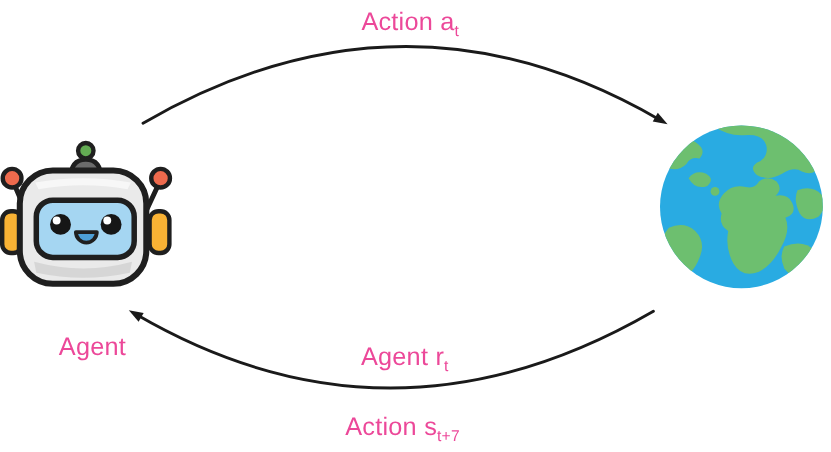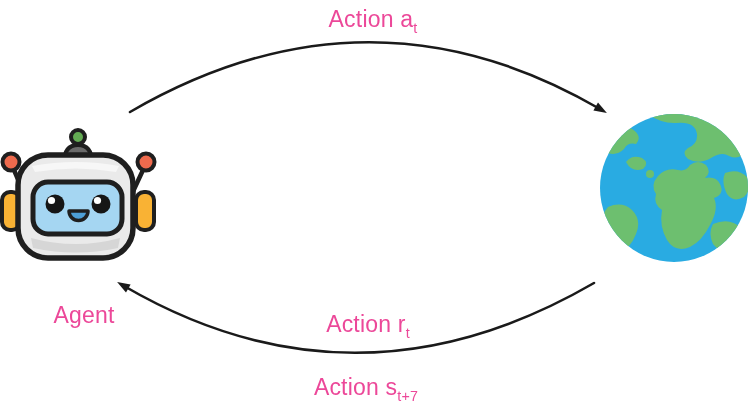--- a/index.html
+++ b/index.html
@@ -92,17 +92,17 @@
       <path d="M 10 95 Q 24 89 34 98 Q 44 108 38 122 Q 32 138 18 143 Q 3 145 1 128 Q 0 107 10 95 Z" fill="#6dbf6f"></path>
       <path d="M 115 112 Q 132 105 143 116 Q 150 128 139 137 Q 124 144 115 132 Q 110 121 115 112 Z" fill="#6dbf6f"></path>
     </g>
   </svg>
 
   <div class="lbl" style="left:298px; top:6px; width:150px;"><span>Action a</span><sub>t</sub></div>
 
   <div class="lbl" style="left:24px; top:270px; width:120px;margin-top:32px;">Agent</div>
 
 
-  <div class="lbl" style="left:288px; top:311px; width:160px;"><span>Action r</span><sub>t</sub></div>
+  <div class="lbl" style="left:288px; top:311px; width:160px;"><span>Agent r</span><sub>t</sub></div>
 
   <div class="lbl" style="left:286px; top:374px; width:160px;"><span>Action s</span><sub>t+7</sub></div>
 
 </div>
 
 </body></html>

